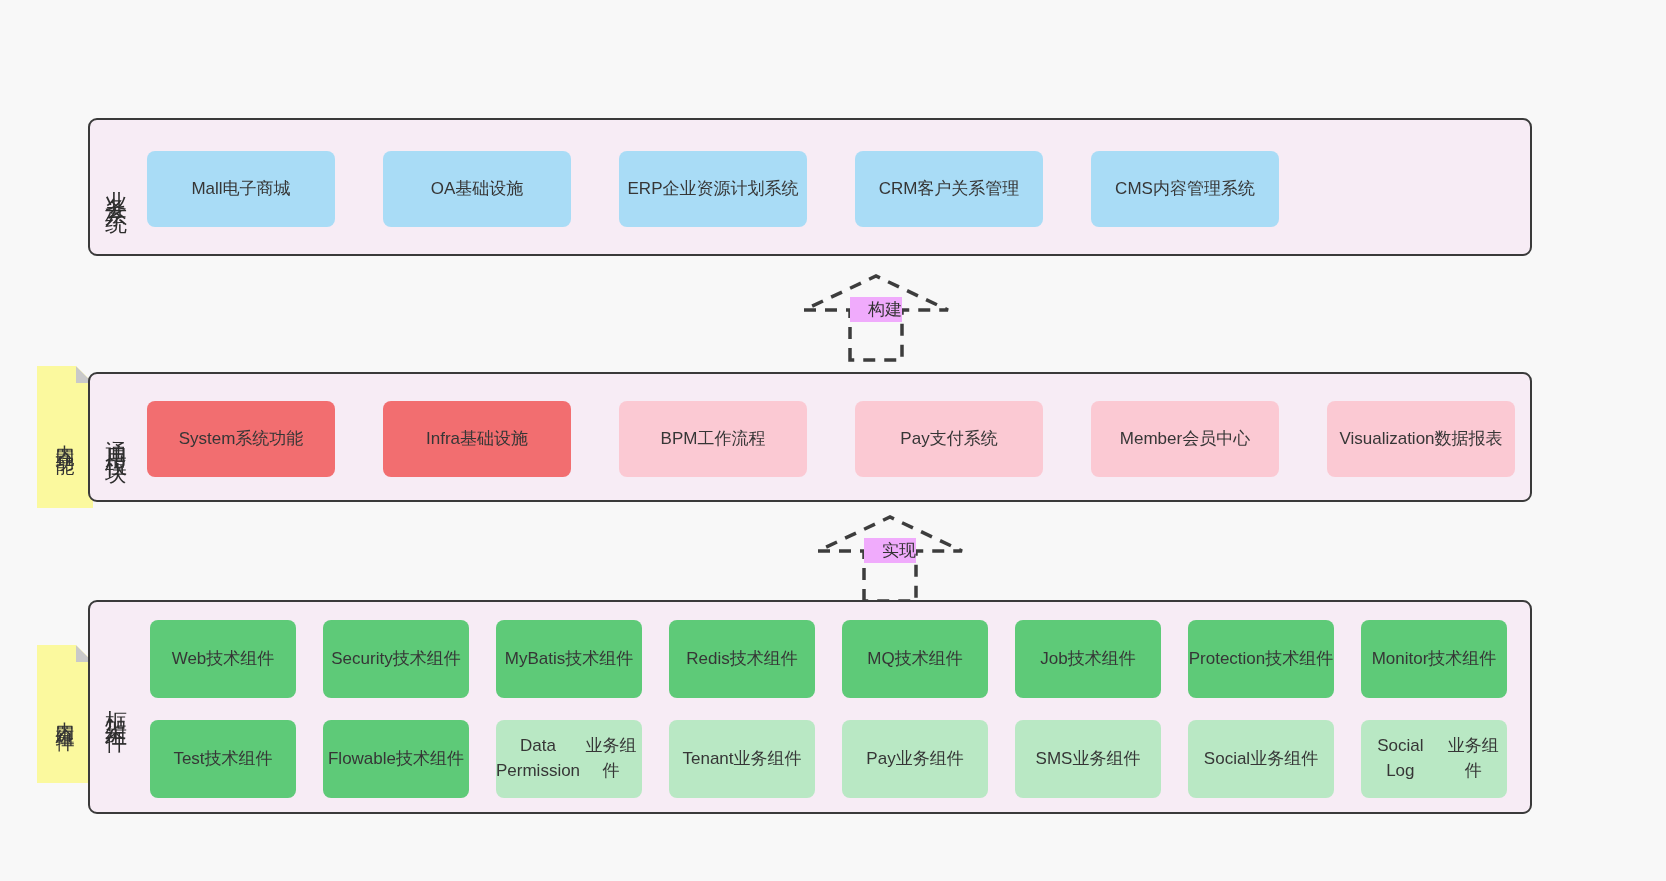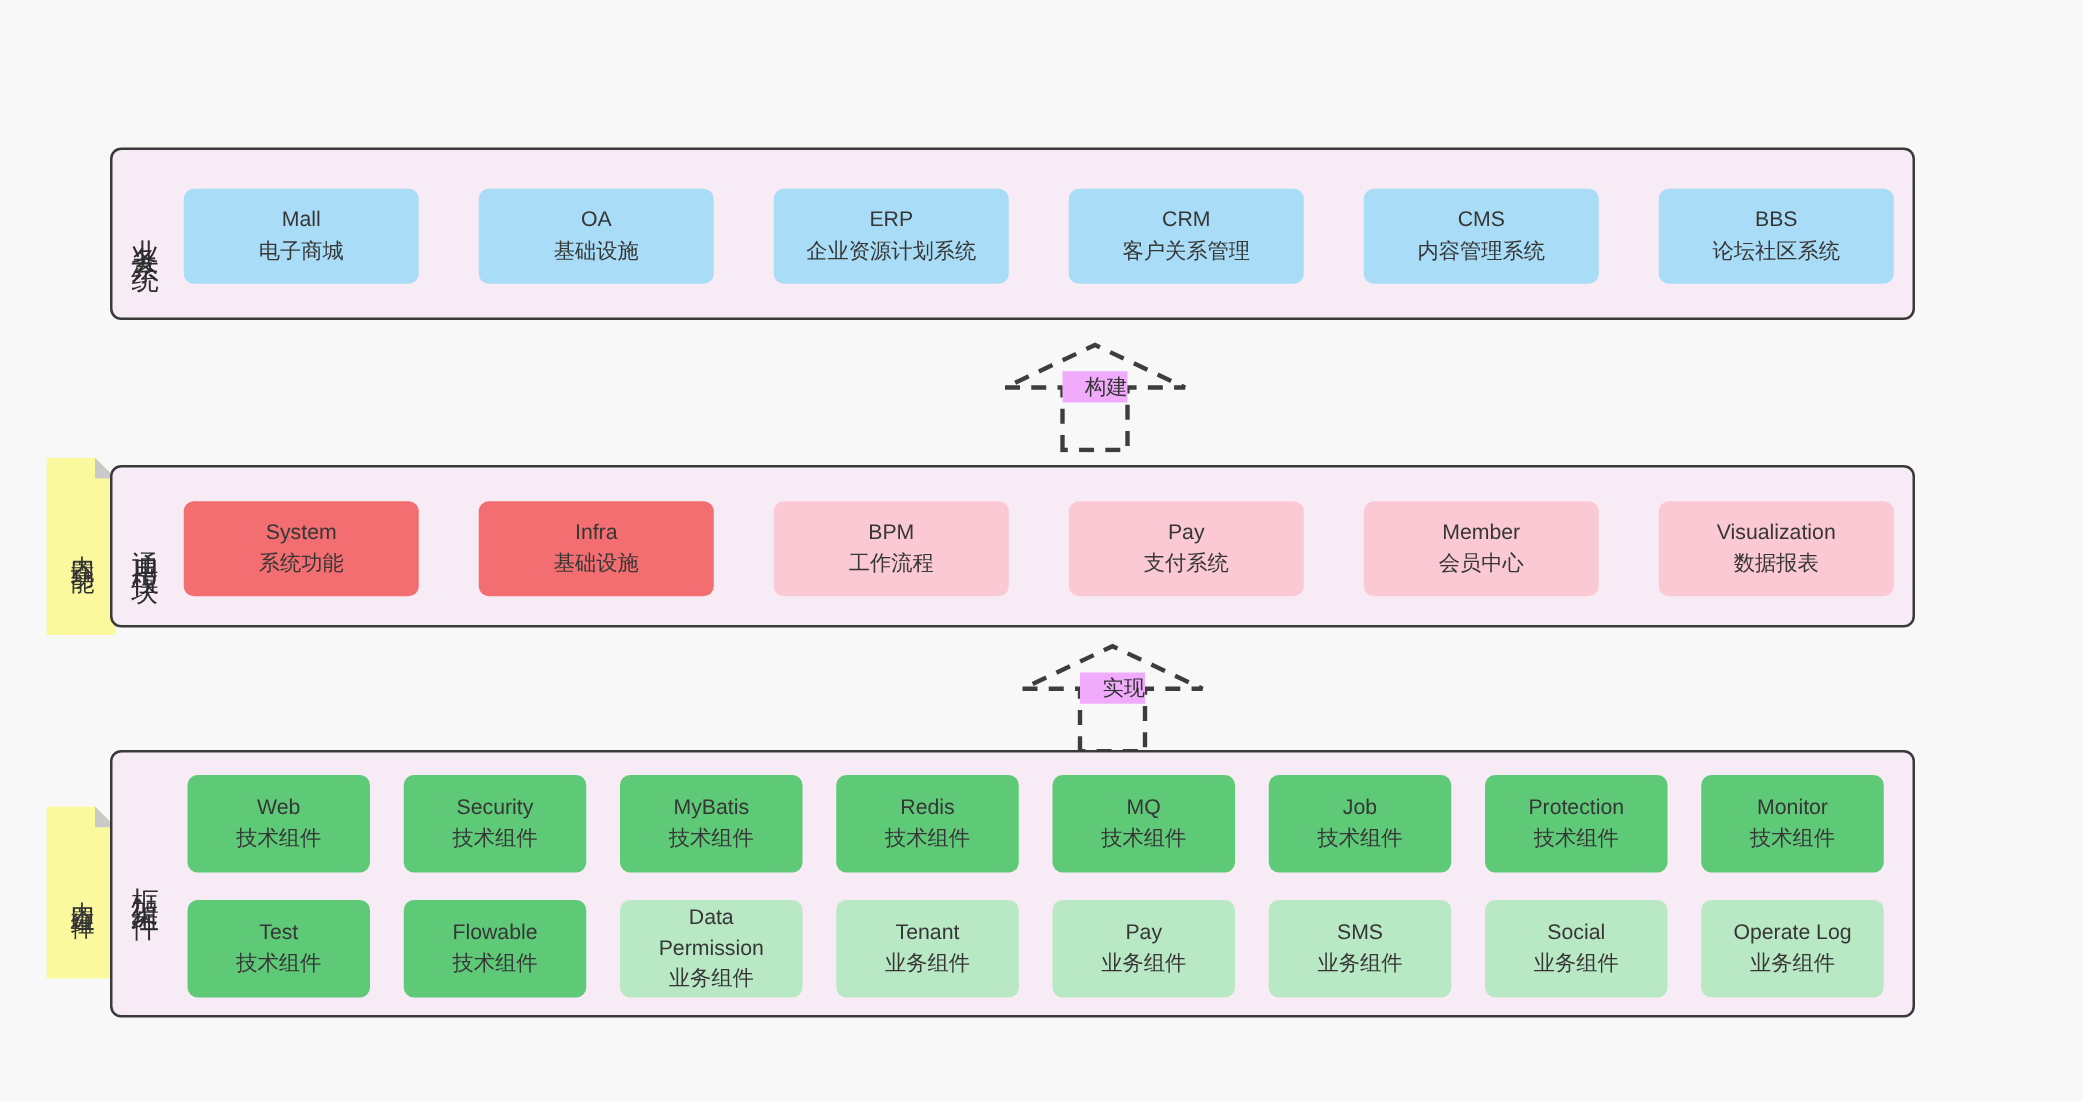--- a/index.html
+++ b/index.html
@@ -16,21 +16,21 @@
     writing-mode:vertical-lr;text-orientation:upright;font-size:22px;
     letter-spacing:7px;color:#2d2d2d;white-space:nowrap;}
 
   .boxes{position:absolute;display:flex;gap:48px;}
   .band1 .boxes{left:57px;top:31px;}
   .band2 .boxes{left:57px;top:27px;}
   .band3 .row{position:absolute;left:60px;display:flex;gap:27px;}
   .band3 .row1{top:18px;}
   .band3 .row2{top:118px;}
 
-  .box{box-sizing:border-box;border-radius:8px;display:flex;flex-direction:column;
+  .box{box-sizing:border-box;border-radius:8px;display:flex;
     align-items:center;justify-content:center;text-align:center;
     font-size:17px;line-height:1.45;color:#363636;}
   .band1 .box,.band2 .box{width:188px;height:76px;}
   .band3 .box{width:146px;height:78px;}
   .box .name{white-space:pre-line;}
 
   .blue{background:#a9dcf6;}
   .red{background:#f26e70;}
   .pink{background:#fbc9d3;}
   .green{background:#5eca78;}
@@ -85,24 +85,20 @@
         <span class="sub">企业资源计划系统</span>
       </div>
       <div class="box blue">
         <span class="name">CRM</span>
         <span class="sub">客户关系管理</span>
       </div>
       <div class="box blue">
         <span class="name">CMS</span>
         <span class="sub">内容管理系统</span>
       </div>
-      <div class="box blue">
-        <span class="name">BBS</span>
-        <span class="sub">论坛社区系统</span>
-      </div>
     </div>
   </section>
 
   <div class="arrow arrow1">
     <svg width="160" height="92" viewBox="0 0 160 92">
       <polygon points="54,90 54,40 8,40 80,6 152,40 106,40 106,90" fill="none" stroke="#3d3d3d" stroke-width="3.5" stroke-dasharray="12 9" stroke-linejoin="miter"></polygon>
     </svg>
     <div class="arrow-label">构建</div>
   </div>
 
@@ -203,19 +199,19 @@
       </div>
       <div class="box green-light">
         <span class="name">SMS</span>
         <span class="sub">业务组件</span>
       </div>
       <div class="box green-light">
         <span class="name">Social</span>
         <span class="sub">业务组件</span>
       </div>
       <div class="box green-light">
-        <span class="name">Operate Log</span>
+        <span class="name">Social Log</span>
         <span class="sub">业务组件</span>
       </div>
     </div>
   </section>
 
 </div>
 
 </body></html>

